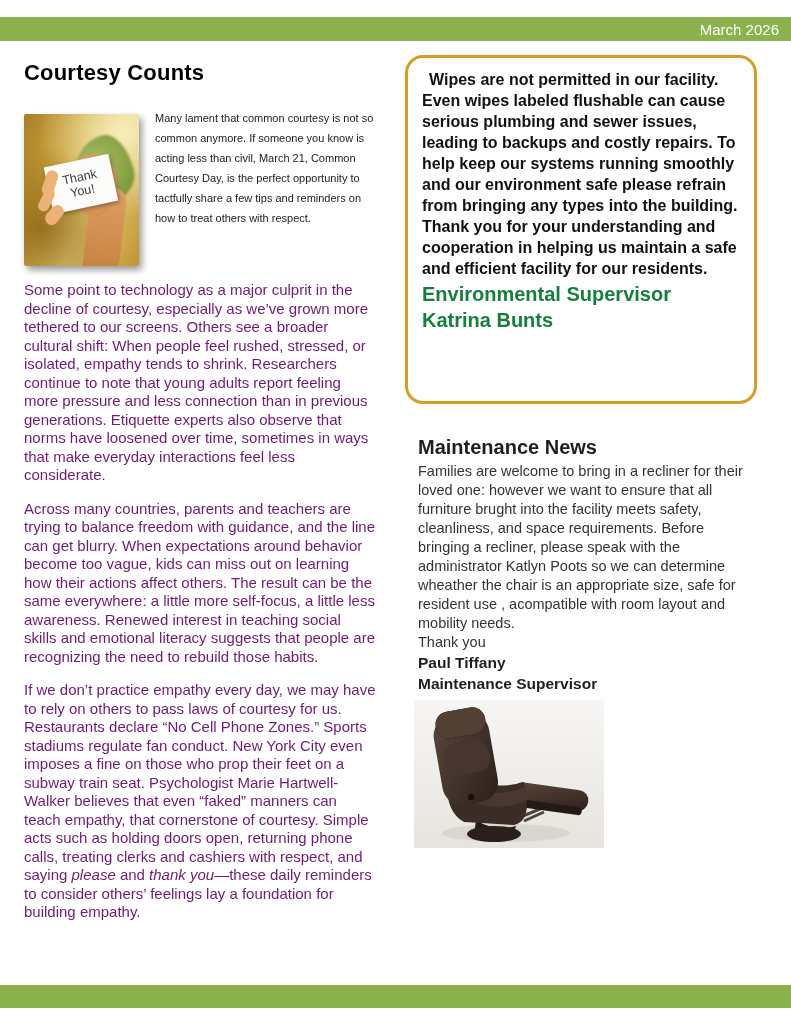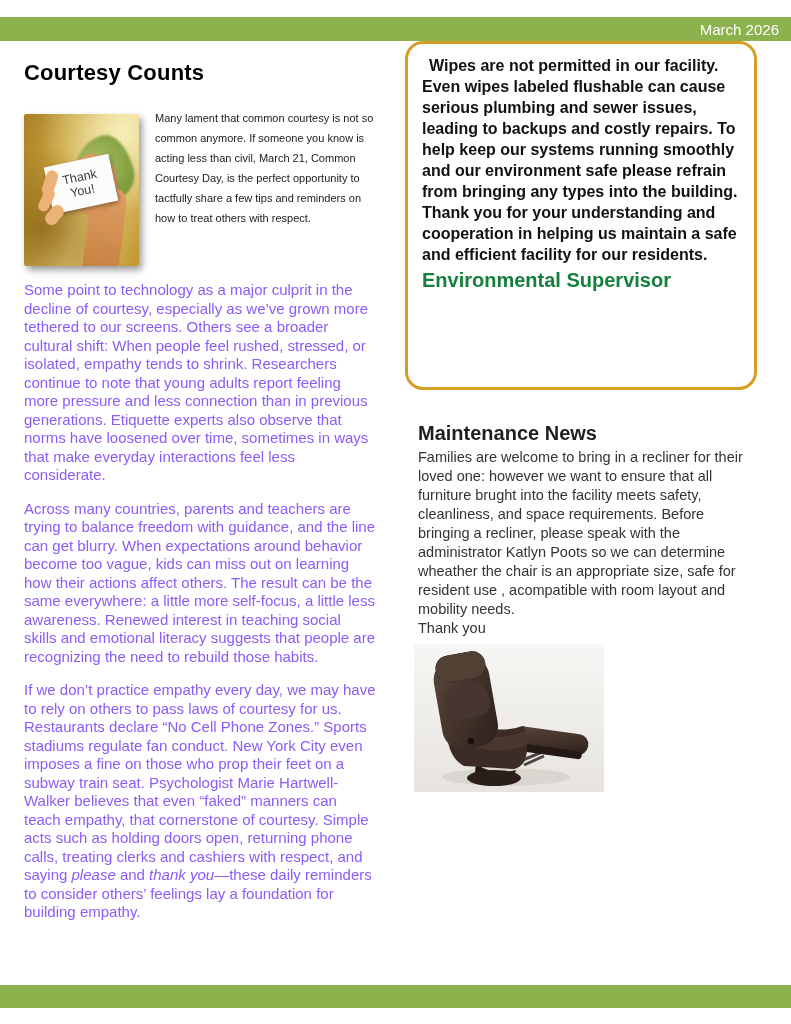--- a/index.html
+++ b/index.html
@@ -19,21 +19,21 @@
     position:absolute; left:0; top:985px; width:791px; height:23px; background:#8CB24D;
   }
 
   
   .left-col { position:absolute; left:24px; top:60px; width:352px; }
   .article-title { font-size:22px; font-weight:bold; color:#000; margin:0 0 22px 0; letter-spacing:.2px; }
   .intro-row { display:flex; gap:16px; }
   .intro {
     flex:1; margin:0; font-size:11px; line-height:20px; color:#1b1b1b;
   }
-  .body-para { font-size:15px; line-height:18.5px; margin:15px 0 0 0; color:#8b5cf6; }
+  .body-para { font-size:15px; line-height:18.5px; margin:15px 0 0 0; color:#701a75; }
 
   
   .ty-photo {
     position:relative; flex:none; width:115px; height:152px; margin-top:6px;
     border-radius:2px; overflow:hidden;
     background:
       radial-gradient(circle at 15% 75%, rgba(133,94,18,.75), rgba(133,94,18,0) 55%),
       radial-gradient(circle at 85% 12%, rgba(248,240,190,.9), rgba(248,240,190,0) 50%),
       linear-gradient(115deg, #a97f26 0%, #c9a33c 32%, #e7cf7d 58%, #c09430 100%);
     box-shadow:3px 4px 7px rgba(0,0,0,.4);
@@ -62,21 +62,21 @@
   }
   .ty-card span {
     display:block; width:46px; text-align:center; font-size:12.5px; line-height:14px; color:#3c3c3c;
   }
   .ty-finger { position:absolute; background:#edb27a; border-radius:7px; }
   .ty-f1 { top:56px; left:20px; width:12px; height:26px; transform:rotate(18deg); }
   .ty-f2 { top:74px; left:17px; width:11px; height:24px; transform:rotate(26deg); }
   .ty-f3 { top:90px; left:24px; width:13px; height:22px; transform:rotate(40deg); }
 
   
-  .right-col { position:absolute; left:405px; top:41px; width:352px; }
+  .right-col { position:absolute; left:405px; top:55px; width:352px; }
   .notice-box {
     box-sizing:border-box; width:352px; min-height:349px;
     border:3px solid #D69E24; border-radius:18px;
     padding:11px 14px 8px 14px; background:#fff;
   }
   .notice-body {
     margin:0; font-size:16px; line-height:21px; font-weight:bold; color:#111;
     text-indent:7px;
   }
   .notice-sig { margin:2px 0 0 0; font-size:20px; line-height:26px; font-weight:bold; color:#15803d; }
@@ -121,27 +121,32 @@
     <p class="body-para">Across many countries, parents and teachers are trying to balance freedom with guidance, and the line can get blurry. When expectations around behavior become too vague, kids can miss out on learning how their actions affect others. The result can be the same everywhere: a little more self-focus, a little less awareness. Renewed interest in teaching social skills and emotional literacy suggests that people are recognizing the need to rebuild those habits.</p>
     <p class="body-para"><span>If we don’t practice empathy every day, we may have to rely on others to pass laws of courtesy for us. Restaurants declare “No Cell Phone Zones.” Sports stadiums regulate fan conduct. New York City even imposes a fine on those who prop their feet on a subway train seat. Psychologist Marie Hartwell-Walker believes that even “faked” manners can teach empathy, that cornerstone of courtesy. Simple acts such as holding doors open, returning phone calls, treating clerks and cashiers with respect, and saying </span><i>please</i><span> and </span><i>thank you</i><span>—these daily reminders to consider others’ feelings lay a foundation for building empathy.</span></p>
   </div>
 
   <div class="right-col">
 
     <div class="notice-box">
       <p class="notice-body">Wipes are not permitted in our facility. Even wipes labeled flushable can cause serious plumbing and sewer issues, leading to backups and costly repairs. To help keep our systems running smoothly and our environment safe please refrain from bringing any types into the building. Thank you for your understanding and cooperation in helping us maintain a safe and efficient facility for our residents.</p>
       <p class="notice-sig">
         <span>Environmental Supervisor</span>
+        <span>Katrina Bunts</span>
       </p>
     </div>
 
     <div class="maintenance">
       <h2 class="maint-title">Maintenance News</h2>
       <p class="maint-para">Families are welcome to bring in a recliner for their loved one: however we want to ensure that all furniture brught into the facility meets safety, cleanliness, and space requirements. Before bringing a recliner, please speak with the administrator Katlyn Poots so we can determine wheather the chair is an appropriate size, safe for resident use , acompatible with room layout and mobility needs.</p>
       <p class="maint-para">Thank you</p>
+      <p class="maint-sig">
+        <span>Paul Tiffany</span>
+        <span>Maintenance Supervisor</span>
+      </p>
 
       <div class="recliner-photo">
         <svg viewBox="0 0 190 148" width="190" height="148">
           <defs>
             <linearGradient id="rbg" x1="0" y1="0" x2="0" y2="1">
               <stop offset="0" stop-color="#f7f6f4"></stop>
               <stop offset="1" stop-color="#e7e4df"></stop>
             </linearGradient>
             <linearGradient id="leather" x1="0" y1="0" x2="1" y2="1">
               <stop offset="0" stop-color="#5a463c"></stop>

